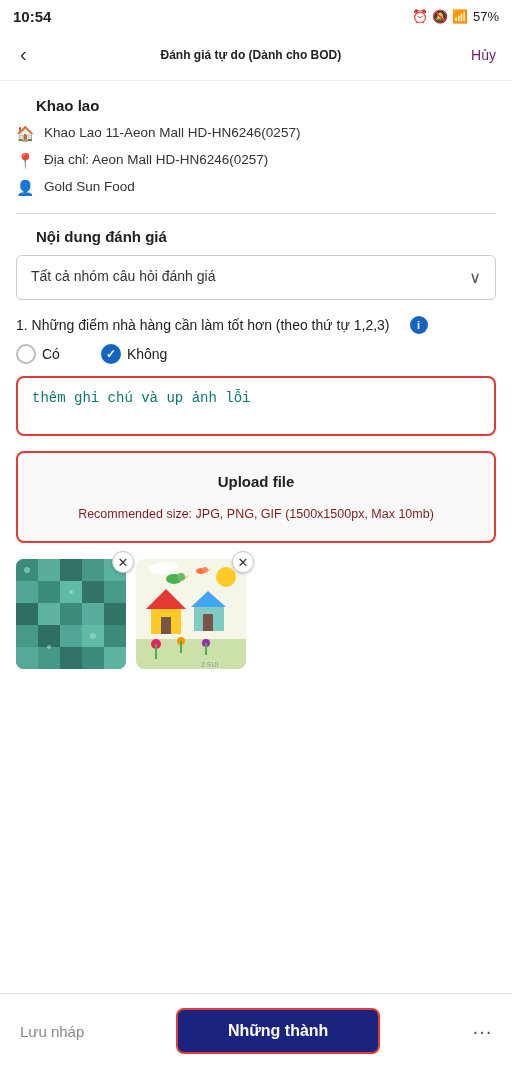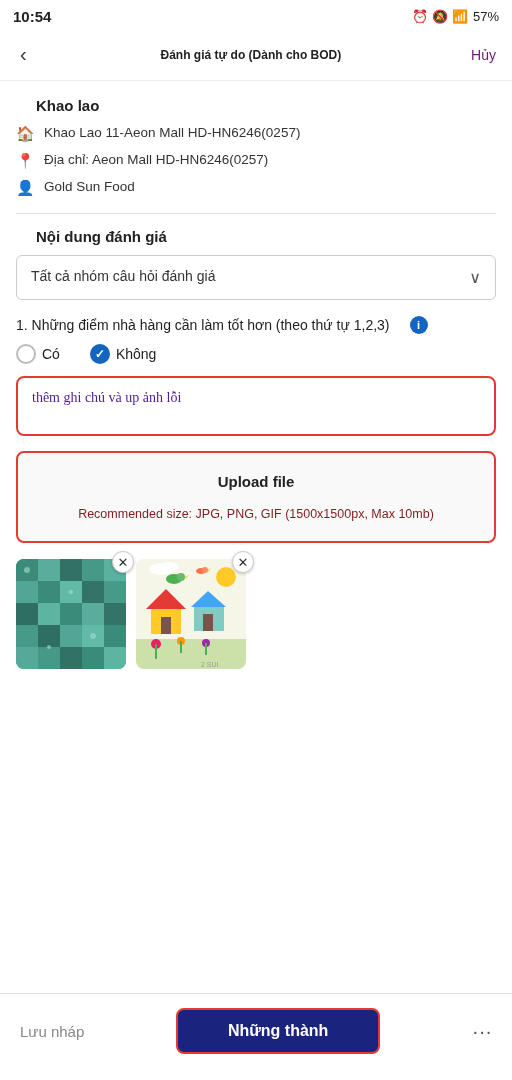--- a/index.html
+++ b/index.html
@@ -134,21 +134,21 @@
       width: 18px;
       height: 18px;
       background: #1565c0;
       color: #fff;
       border-radius: 50%;
       font-size: 11px;
       font-weight: 700;
     }
     .radio-group {
       display: flex;
-      gap: 30px;
+      gap: 41px;
       margin-bottom: 12px;
     }
     .radio-item {
       display: flex;
       align-items: center;
       gap: 6px;
       font-size: 14px;
     }
     .radio-circle {
       width: 20px;
@@ -173,25 +173,25 @@
     }
 
     
     .text-input-box {
       border: 2px solid #e53935;
       border-radius: 8px;
       padding: 12px 14px;
       width: 100%;
       min-height: 56px;
       font-size: 14px;
-      color: #4c1d95;
+      color: #0f766e;
       background: #fff;
       outline: none;
       resize: none;
-      font-family: Liberation Serif, serif;
+      font-family: Liberation Mono, monospace;
       margin-bottom: 12px;
     }
 
     
     .upload-box {
       border: 2px solid #e53935;
       border-radius: 8px;
       padding: 20px 16px;
       text-align: center;
       background: #f9f9f9;

